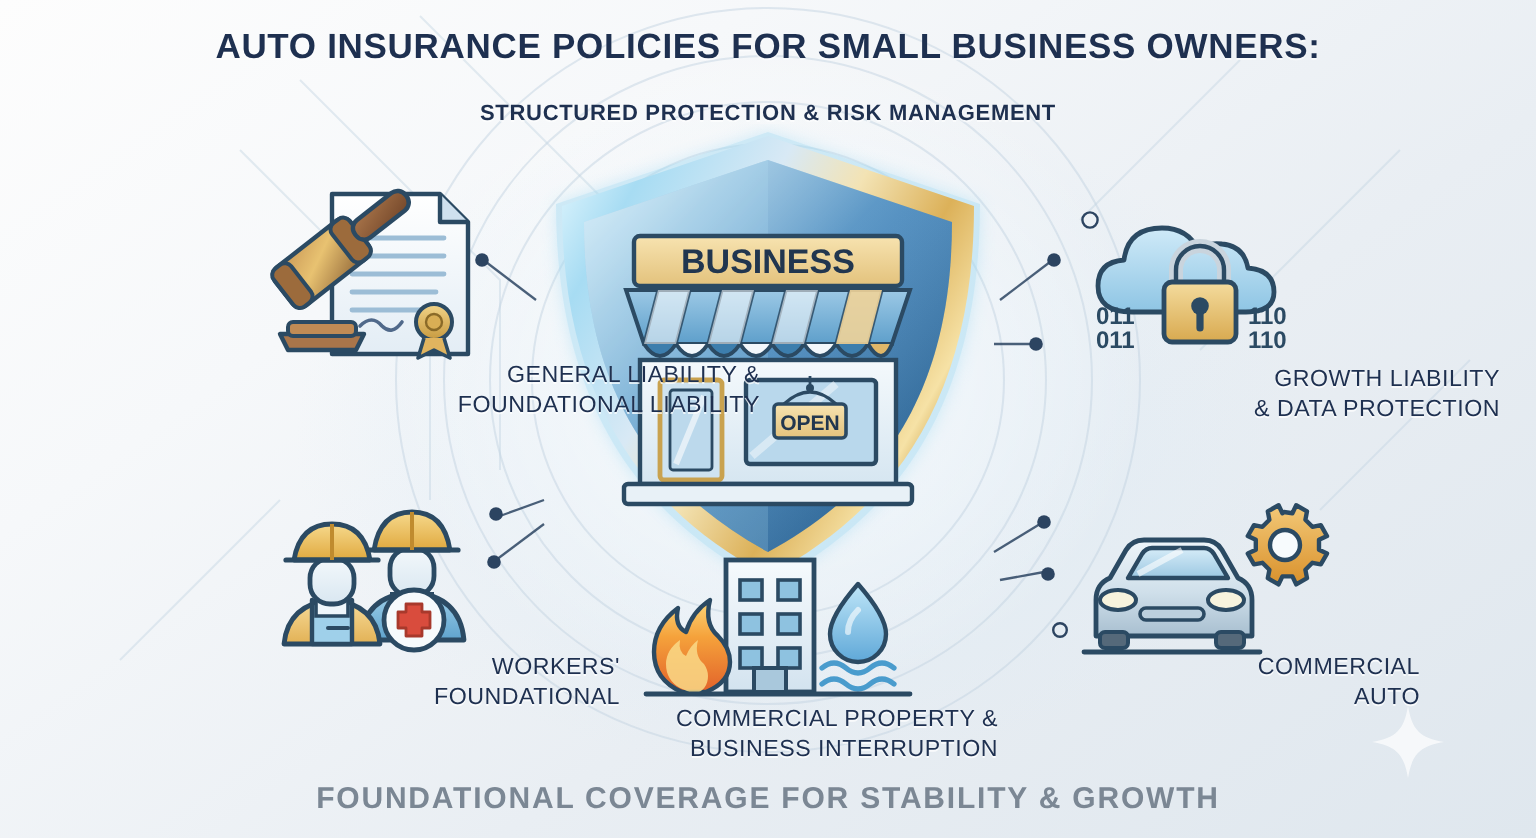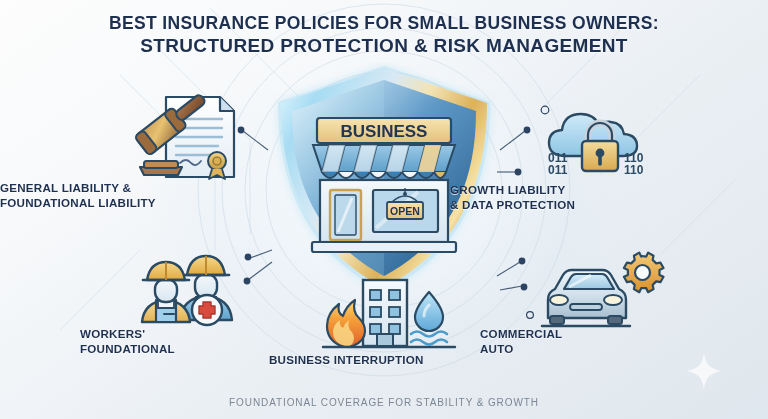--- a/index.html
+++ b/index.html
@@ -19,32 +19,32 @@
   .sparkle { position:absolute; width:40px; height:40px; opacity:.75; }
   .sparkle svg { width:100%; height:100%; display:block; }
 
   
   .title-wrap { position:absolute; top:12px; left:0; width:768px; text-align:center; }
   .title-line {
     color:#1e3050; font-weight:bold; letter-spacing:.35px; line-height:1.26;
     text-shadow:0 1px 0 rgba(255,255,255,.6);
   }
   .title-1 { font-size:17.5px; }
-  .title-2 { font-size:19px; }
+  .title-2 { font-size:11px;margin-top:17px; }
 
   
   .footer {
     position:absolute; bottom:11px; left:0; width:768px; text-align:center;
-    color:#7b8794; font-size:10px; letter-spacing:.9px; font-weight:400;
+    color:#7b8794; font-size:15px; letter-spacing:.9px; font-weight:700;
   }
 
   
   .label {
-    position:absolute; color:#1e3050; font-weight:bold; font-size:11.6px;
-    line-height:1.28; letter-spacing:.25px; text-align:left; white-space:nowrap;
+    position:absolute; color:#1e3050; font-weight:normal; font-size:11.6px;
+    line-height:1.28; letter-spacing:.25px; text-align:right; white-space:nowrap;
     text-shadow:0 1px 0 rgba(255,255,255,.75);
   }
   .label .l2 { display:block; }
 
   
   .icon-block { position:absolute; }
   .icon-block svg { display:block; overflow:visible; }
 
   
   .shield-wrap { position:absolute; left:268px; top:62px; width:232px; height:236px; }
@@ -117,21 +117,21 @@
     </g>
   </svg>
 
   <div class="sparkle" style="right:44px; bottom:28px;">
     <svg viewBox="0 0 40 40">
       <path d="M20 2 C22 14 26 18 38 20 C26 22 22 26 20 38 C18 26 14 22 2 20 C14 18 18 14 20 2 Z" fill="#ffffff" fill-opacity=".95"></path>
     </svg>
   </div>
 
   <div class="title-wrap">
-    <div class="title-line title-1">BEST INSURANCE POLICIES FOR SMALL BUSINESS OWNERS:</div>
+    <div class="title-line title-1">AUTO INSURANCE POLICIES FOR SMALL BUSINESS OWNERS:</div>
     <div class="title-line title-2">STRUCTURED PROTECTION &amp; RISK MANAGEMENT</div>
   </div>
 
   <div class="shield-wrap">
     <svg viewBox="0 0 232 236" width="232" height="236">
       <defs>
         <linearGradient id="shieldBody" x1="0" y1="0" x2="1" y2="1">
           <stop offset="0%" stop-color="#bfe2f4"></stop>
           <stop offset="22%" stop-color="#7fb6da"></stop>
           <stop offset="50%" stop-color="#4d8cbf"></stop>
@@ -452,18 +452,19 @@
 
       <g fill="none" stroke="#4a9ccd" stroke-width="2.6" stroke-linecap="round">
         <path d="M104 58 q6 -5 12 0 t12 0 t12 0"></path>
         <path d="M104 66 q6 -5 12 0 t12 0 t12 0"></path>
       </g>
 
       <path d="M16 71 H148" stroke="#2b4a63" stroke-width="2.4" stroke-linecap="round"></path>
     </svg>
   </div>
   <div class="label" style="left:269px; top:353px; width:230px;">
+    <span>COMMERCIAL PROPERTY &amp;</span>
     <span class="l2">BUSINESS INTERRUPTION</span>
   </div>
 
   <div class="footer">FOUNDATIONAL COVERAGE FOR STABILITY &amp; GROWTH</div>
 
 </div>
 
 </body></html>

